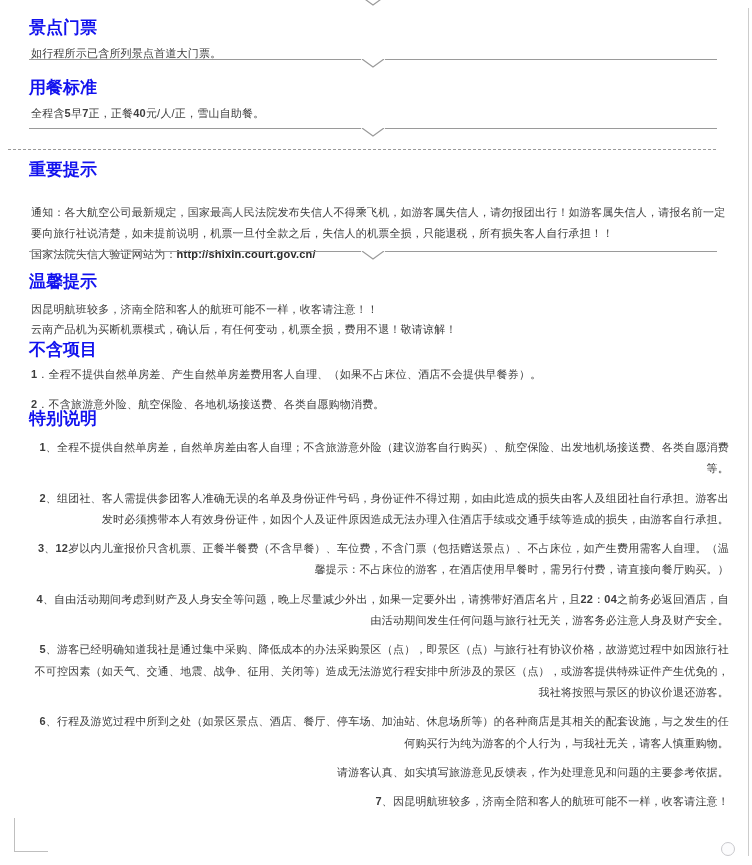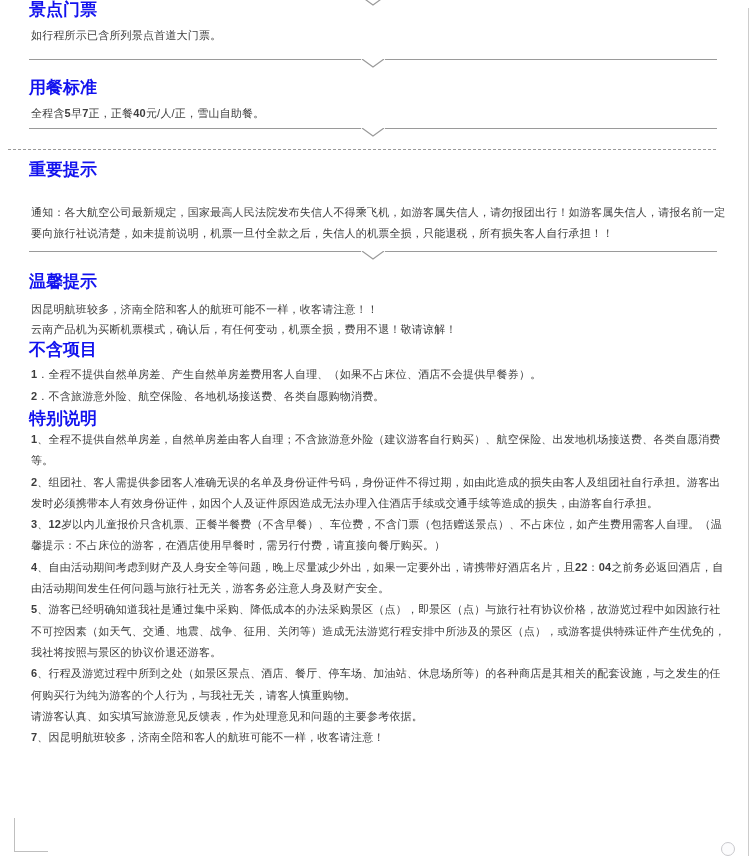--- a/index.html
+++ b/index.html
@@ -55,37 +55,37 @@
     position:absolute;left:748px;top:8px;width:1px;height:848px;
     background:#cccccc;
   }
   
   .float-circle{
     position:absolute;left:721px;top:842px;width:12px;height:12px;
     border:1px solid #c9c9cd;border-radius:50%;
     background:#fcfcfd;
   }
   
-  #sec-scenic{top:0;}
+  #sec-scenic{top:18px;}
   #divider-1{top:59px;}
   #sec-dining{top:78px;}
   #divider-2{top:128px;}
   #sec-important{top:160px;}
   #sec-important .body-text{margin-top:22px;}
   #sec-important .site-line{margin-top:0;}
   #divider-3{top:251px;}
   #sec-warm{top:272px;}
   #sec-warm .body-text{margin-top:2px;line-height:18px;}
   #sec-warm .line-2{margin-top:8px;}
   #sec-excluded{top:340px;}
   #sec-excluded .body-text{margin-top:3px;line-height:22px;}
-  #sec-excluded .item-2{margin-top:0;}
+  #sec-excluded .item-2{margin-top:8px;}
   #sec-special{top:409px;}
   #sec-special .sec-title{}
-  #sec-special .body-text{margin-top:0;line-height:21.3px;}
+  #sec-special .body-text{margin-top:8px;line-height:21.3px;text-align:right;}
 </style>
 </head>
 <body>
 
 <div class="page">
 
   <div class="top-chev">
     <svg width="24" height="10" viewBox="0 0 24 10">
       <polyline points="1,0 12,8 23,0" fill="#ffffff" stroke="#9a9a9a" stroke-width="1.2"></polyline>
     </svg>
@@ -115,20 +115,21 @@
         <polyline points="1,0 12,8 23,0" fill="#ffffff" stroke="#9a9a9a" stroke-width="1.2"></polyline>
       </svg>
     </span>
   </div>
 
   <div class="dashed-line"></div>
 
   <div class="sec" id="sec-important">
     <h2 class="sec-title">重要提示</h2>
     <p class="body-text">通知：各大航空公司最新规定，国家最高人民法院发布失信人不得乘飞机，如游客属失信人，请勿报团出行！如游客属失信人，请报名前一定要向旅行社说清楚，如未提前说明，机票一旦付全款之后，失信人的机票全损，只能退税，所有损失客人自行承担！！</p>
+    <p class="body-text site-line"><span>国家法院失信人验证网站为：</span><span class="url-bold">http://shixin.court.gov.cn/</span></p>
   </div>
 
   <div class="divider" id="divider-3">
     <span class="chev">
       <svg width="24" height="10" viewBox="0 0 24 10">
         <polyline points="1,0 12,8 23,0" fill="#ffffff" stroke="#9a9a9a" stroke-width="1.2"></polyline>
       </svg>
     </span>
   </div>
 

